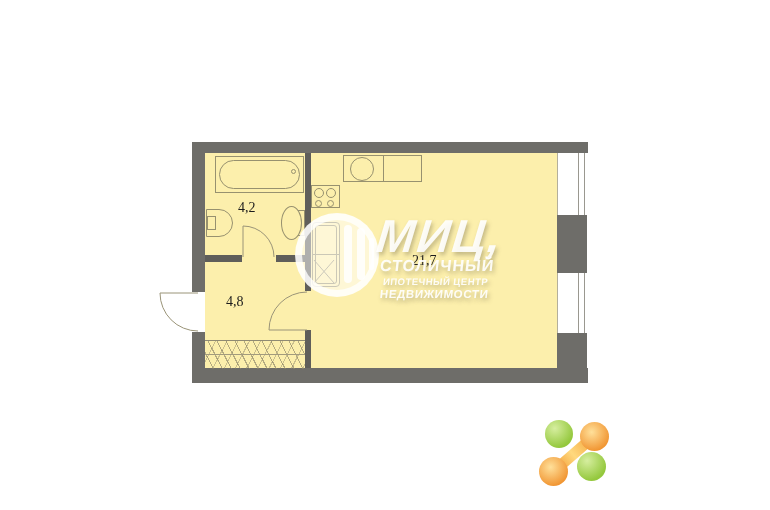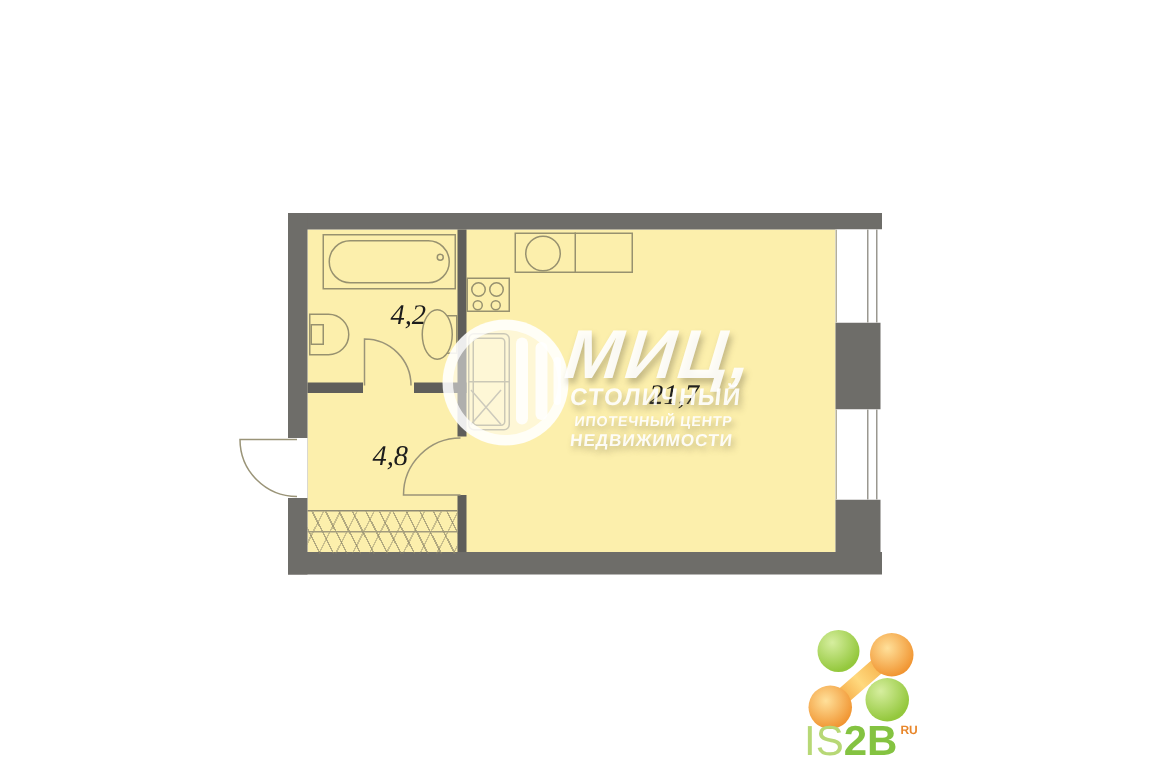--- a/index.html
+++ b/index.html
@@ -47,22 +47,22 @@
   .fridge{left:312px;top:222px;width:28px;height:65px;border-radius:4px;}
   .fridge-inner{left:315px;top:225px;width:22px;height:59px;border-radius:3px;}
   .fridge-div{left:312px;top:254px;width:28px;height:1px;background:#97916F;}
   .closet{left:205px;top:340px;width:100px;height:28px;border-top:1px solid #8F8A72;
     background:
       repeating-linear-gradient(63deg, rgba(140,133,105,0) 0 7px, rgba(140,133,105,.65) 7px 8px),
       repeating-linear-gradient(117deg, rgba(140,133,105,0) 0 9px, rgba(140,133,105,.45) 9px 10px);}
   .closet-mid{left:205px;top:354px;width:100px;height:1px;background:#A29B7D;}
   .doors-svg{left:0;top:0;}
   
-  .arealabel{font-family:"Liberation Serif",serif;font-style:italic;font-size:19px;
-             color:#1c1c1c;text-align:right;}
+  .arealabel{font-family:"Liberation Serif",serif;font-size:14px;
+             color:#1c1c1c;text-align:left;}
   .lbl-bath{left:238px;top:200px;width:46px;}
   .lbl-hall{left:226px;top:294px;width:46px;}
   .lbl-main{left:412px;top:253px;width:54px;}
   
   .wm{color:rgba(255,255,255,.9);font-weight:bold;
       text-shadow:2px 3px 4px rgba(125,115,82,.45);white-space:nowrap;}
   .wm-circle{left:295px;top:213px;width:70px;height:70px;border-radius:50%;
              background:rgba(255,255,255,.5);border:7px solid rgba(255,255,255,.78);}
   .wm-bar{background:rgba(255,255,255,.85);border-radius:4px;}
   .wmb1{left:344px;top:225px;width:8px;height:58px;}
@@ -164,17 +164,14 @@
   <div class="abs wm wm-title">МИЦ,</div>
   <div class="abs wm wm-sub">СТОЛИЧНЫЙ</div>
   <div class="abs wm wm-l3">ИПОТЕЧНЫЙ ЦЕНТР</div>
   <div class="abs wm wm-l4">НЕДВИЖИМОСТИ</div>
 
   <div class="abs connector"></div>
   <div class="abs ball ball-o1"></div>
   <div class="abs ball ball-o2"></div>
   <div class="abs ball ball-g1"></div>
   <div class="abs ball ball-g2"></div>
-  <div class="abs logo-text">
-    <span class="logo-is">IS</span><span class="logo-2b">2B</span><span class="logo-sup">RU</span>
-  </div>
 
 </div>
 
 </body></html>

